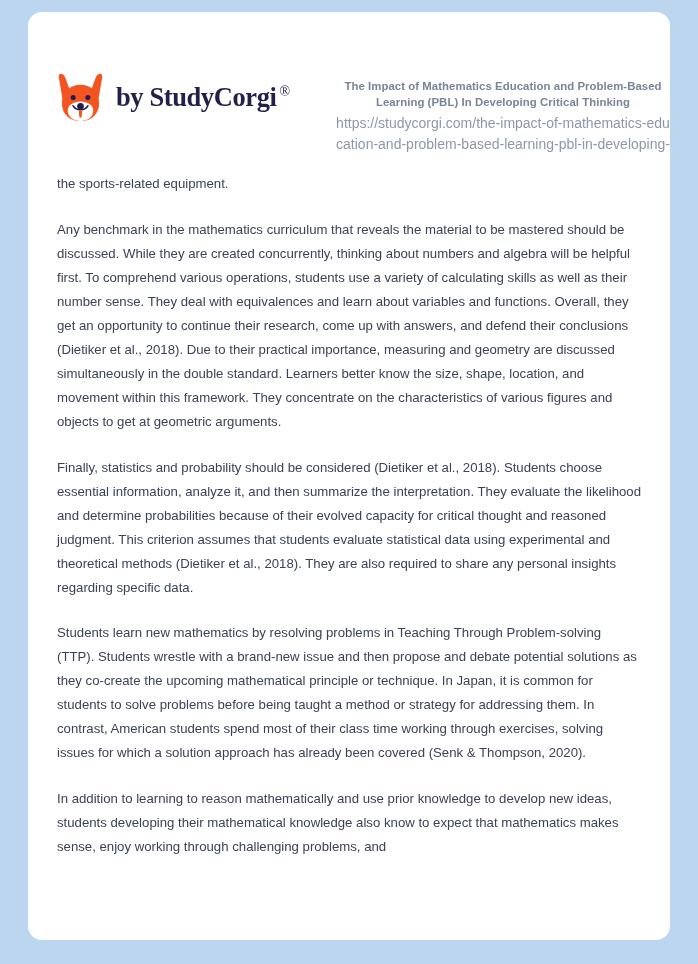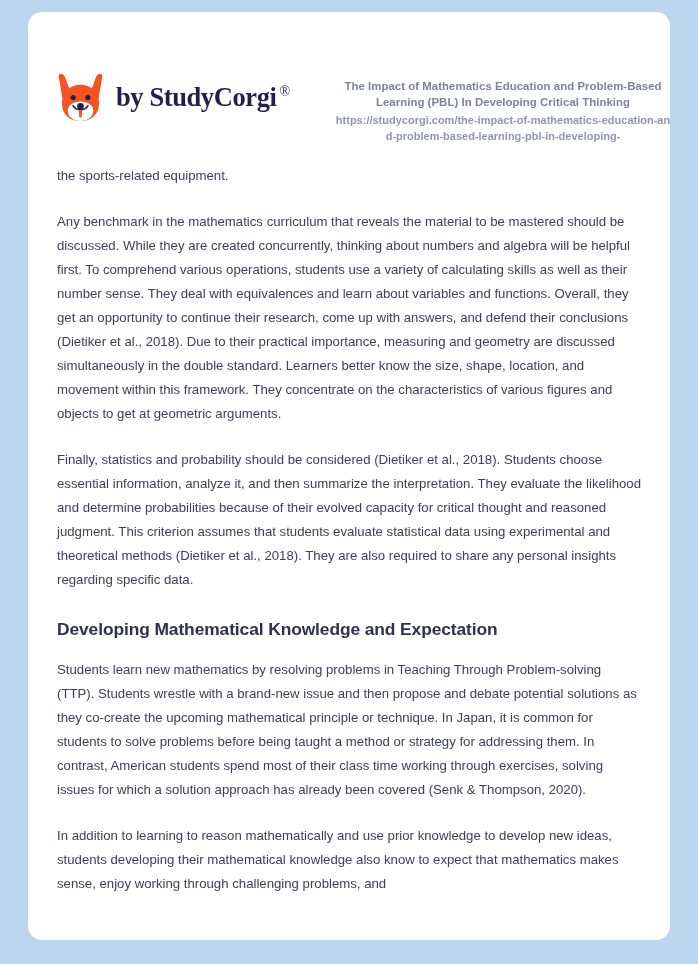--- a/index.html
+++ b/index.html
@@ -68,35 +68,35 @@
   }
   .doc-title {
     font-size: 11.4px;
     font-weight: bold;
     color: #7a8499;
     line-height: 1.42;
     letter-spacing: 0.05px;
   }
   .doc-url {
     margin-top: 3px;
-    font-size: 11px;
-    font-weight: bold;
+    font-size: 14px;
+    font-weight: normal;
     color: #8e97aa;
     line-height: 1.45;
     word-break: break-all;
   }
   
   .doc-body {
     padding: 0 29px 0 29px;
   }
   .para {
     font-size: 13.2px;
     line-height: 24px;
     color: #3b4157;
-    margin: 0 0 22px 0;
+    margin: 8px 0 22px 0;
     text-align: left;
   }
   .para.tight {
     margin-bottom: 21px;
   }
   h2.section-heading {
     font-size: 17.4px;
     font-weight: bold;
     color: #2e3050;
     margin: 26px 0 17px 0;
@@ -132,18 +132,17 @@
       <div class="doc-title">The Impact of Mathematics Education and Problem-Based Learning (PBL) In Developing Critical Thinking</div>
       <div class="doc-url">https://studycorgi.com/the-impact-of-mathematics-education-and-problem-based-learning-pbl-in-developing-</div>
     </div>
 
   </div>
 
   <div class="doc-body">
     <p class="para">the sports-related equipment.</p>
     <p class="para">Any benchmark in the mathematics curriculum that reveals the material to be mastered should be discussed. While they are created concurrently, thinking about numbers and algebra will be helpful first. To comprehend various operations, students use a variety of calculating skills as well as their number sense. They deal with equivalences and learn about variables and functions. Overall, they get an opportunity to continue their research, come up with answers, and defend their conclusions (Dietiker et al., 2018). Due to their practical importance, measuring and geometry are discussed simultaneously in the double standard. Learners better know the size, shape, location, and movement within this framework. They concentrate on the characteristics of various figures and objects to get at geometric arguments.</p>
     <p class="para tight">Finally, statistics and probability should be considered (Dietiker et al., 2018). Students choose essential information, analyze it, and then summarize the interpretation. They evaluate the likelihood and determine probabilities because of their evolved capacity for critical thought and reasoned judgment. This criterion assumes that students evaluate statistical data using experimental and theoretical methods (Dietiker et al., 2018). They are also required to share any personal insights regarding specific data.</p>
-    <h2 class="section-heading">Developing Mathematical Knowledge and Expectation</h2>
     <p class="para">Students learn new mathematics by resolving problems in Teaching Through Problem-solving (TTP). Students wrestle with a brand-new issue and then propose and debate potential solutions as they co-create the upcoming mathematical principle or technique. In Japan, it is common for students to solve problems before being taught a method or strategy for addressing them. In contrast, American students spend most of their class time working through exercises, solving issues for which a solution approach has already been covered (Senk &amp; Thompson, 2020).</p>
     <p class="para">In addition to learning to reason mathematically and use prior knowledge to develop new ideas, students developing their mathematical knowledge also know to expect that mathematics makes sense, enjoy working through challenging problems, and</p>
   </div>
 
 </div>
 
 </body></html>

